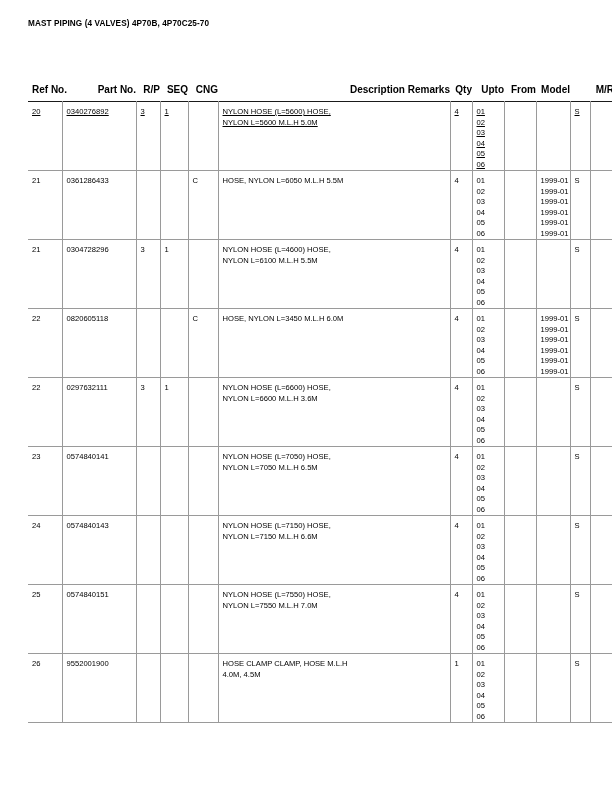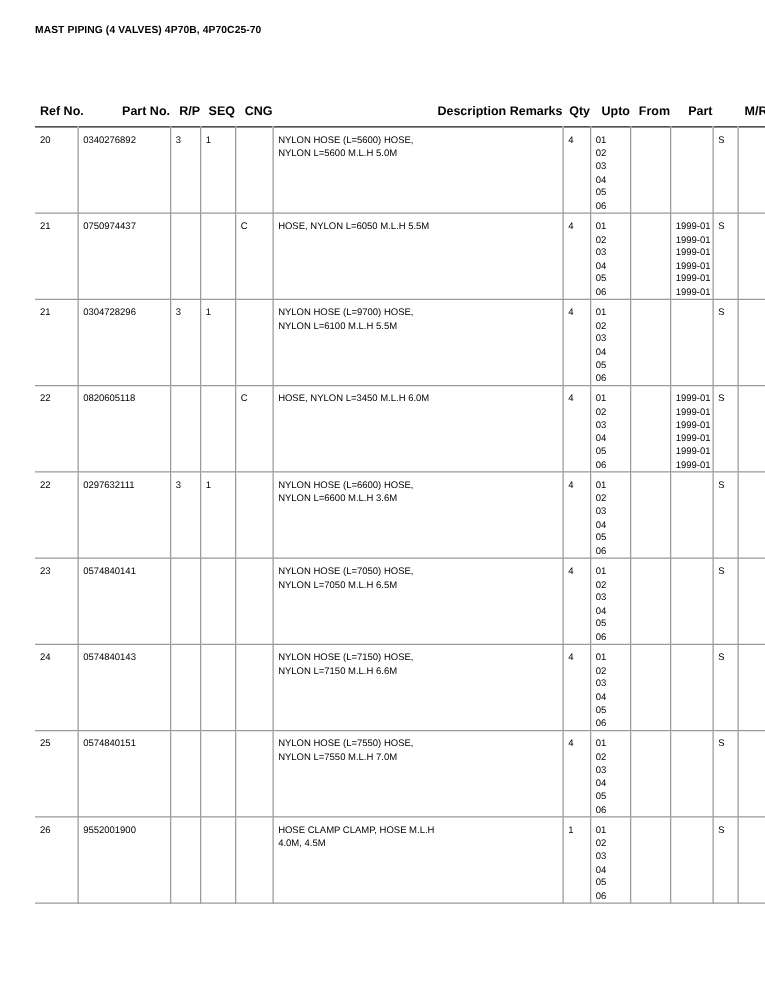--- a/index.html
+++ b/index.html
@@ -69,20 +69,21 @@
     vertical-align: top;
     line-height: 10.5px;
     height: 62px;
     font-weight: normal;
   }
   table.parts tbody tr td:last-child {
     border-right: none;
   }
   table.parts tbody tr:first-child td {
     border-top: none;
+    text-decoration: underline;
   }
   .c-ref    { width: 34px; }
   .c-part   { width: 74px; }
   .c-rp     { width: 24px; }
   .c-seq    { width: 28px; }
   .c-cng    { width: 30px; }
   .c-desc   { width: 232px; }
   .c-qty    { width: 22px; }
   .c-model  { width: 32px; }
   .c-from   { width: 32px; }
@@ -127,21 +128,21 @@
       <tr>
         <th>Ref No.</th>
         <th>Part No.</th>
         <th>R/P</th>
         <th>SEQ</th>
         <th>CNG</th>
         <th>Description Remarks</th>
         <th class="th-qty">Qty</th>
         <th>Upto</th>
         <th>From</th>
-        <th>Part</th>
+        <th>Model</th>
         <th colspan="2">M/R</th>
       </tr>
     </thead>
     <tbody id="parts-body">
         <tr>
           <td>
             <span class="stack">20</span>
           </td>
           <td>
             <span class="stack">0340276892</span>
@@ -177,21 +178,21 @@
           <td>
             <span class="stack">S</span>
           </td>
           <td></td>
         </tr>
         <tr>
           <td>
             <span class="stack">21</span>
           </td>
           <td>
-            <span class="stack">0750974437</span>
+            <span class="stack">0361286433</span>
           </td>
           <td>
             <span class="stack"></span>
           </td>
           <td>
             <span class="stack"></span>
           </td>
           <td>
             <span class="stack">C</span>
           </td>
@@ -232,21 +233,21 @@
           </td>
           <td>
             <span class="stack">3</span>
           </td>
           <td>
             <span class="stack">1</span>
           </td>
           <td>
             <span class="stack"></span>
           </td>
-          <td><span class="desc-text">NYLON HOSE (L=9700) HOSE,
+          <td><span class="desc-text">NYLON HOSE (L=4600) HOSE,
 NYLON L=6100 M.L.H 5.5M</span></td>
           <td>
             <span class="stack">4</span>
           </td>
           <td>
             <span class="stack">01
 02
 03
 04
 05

